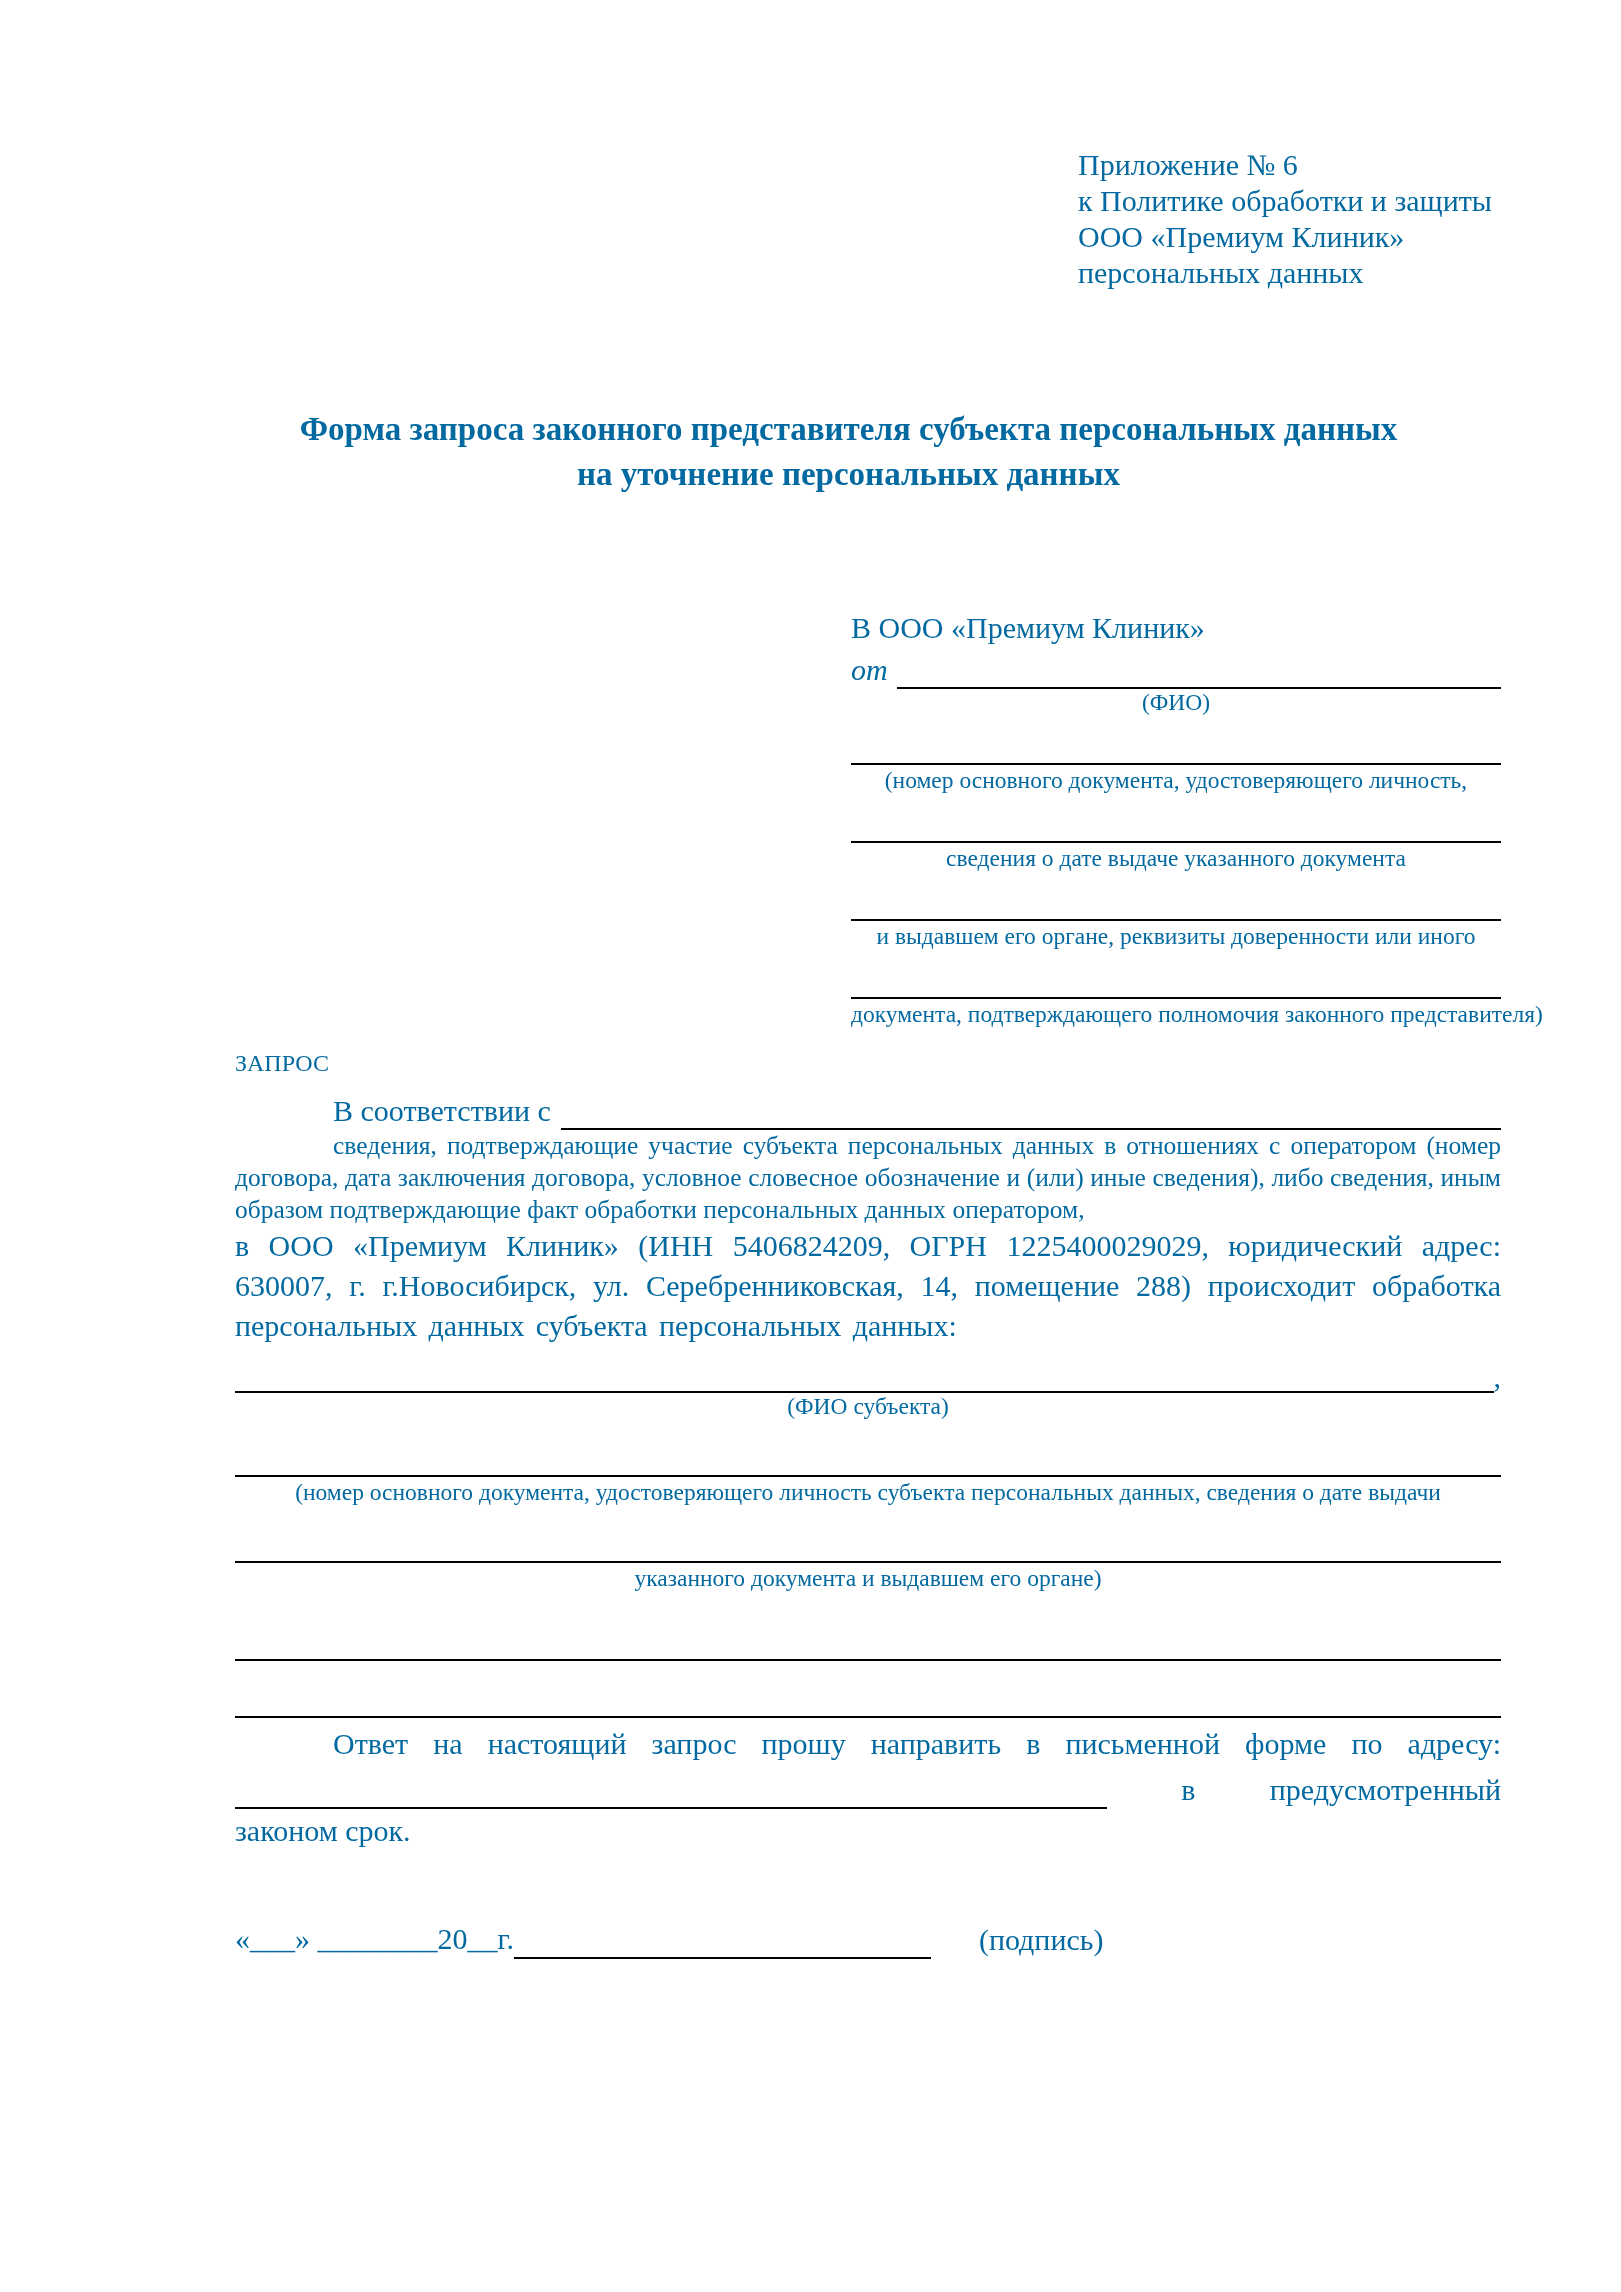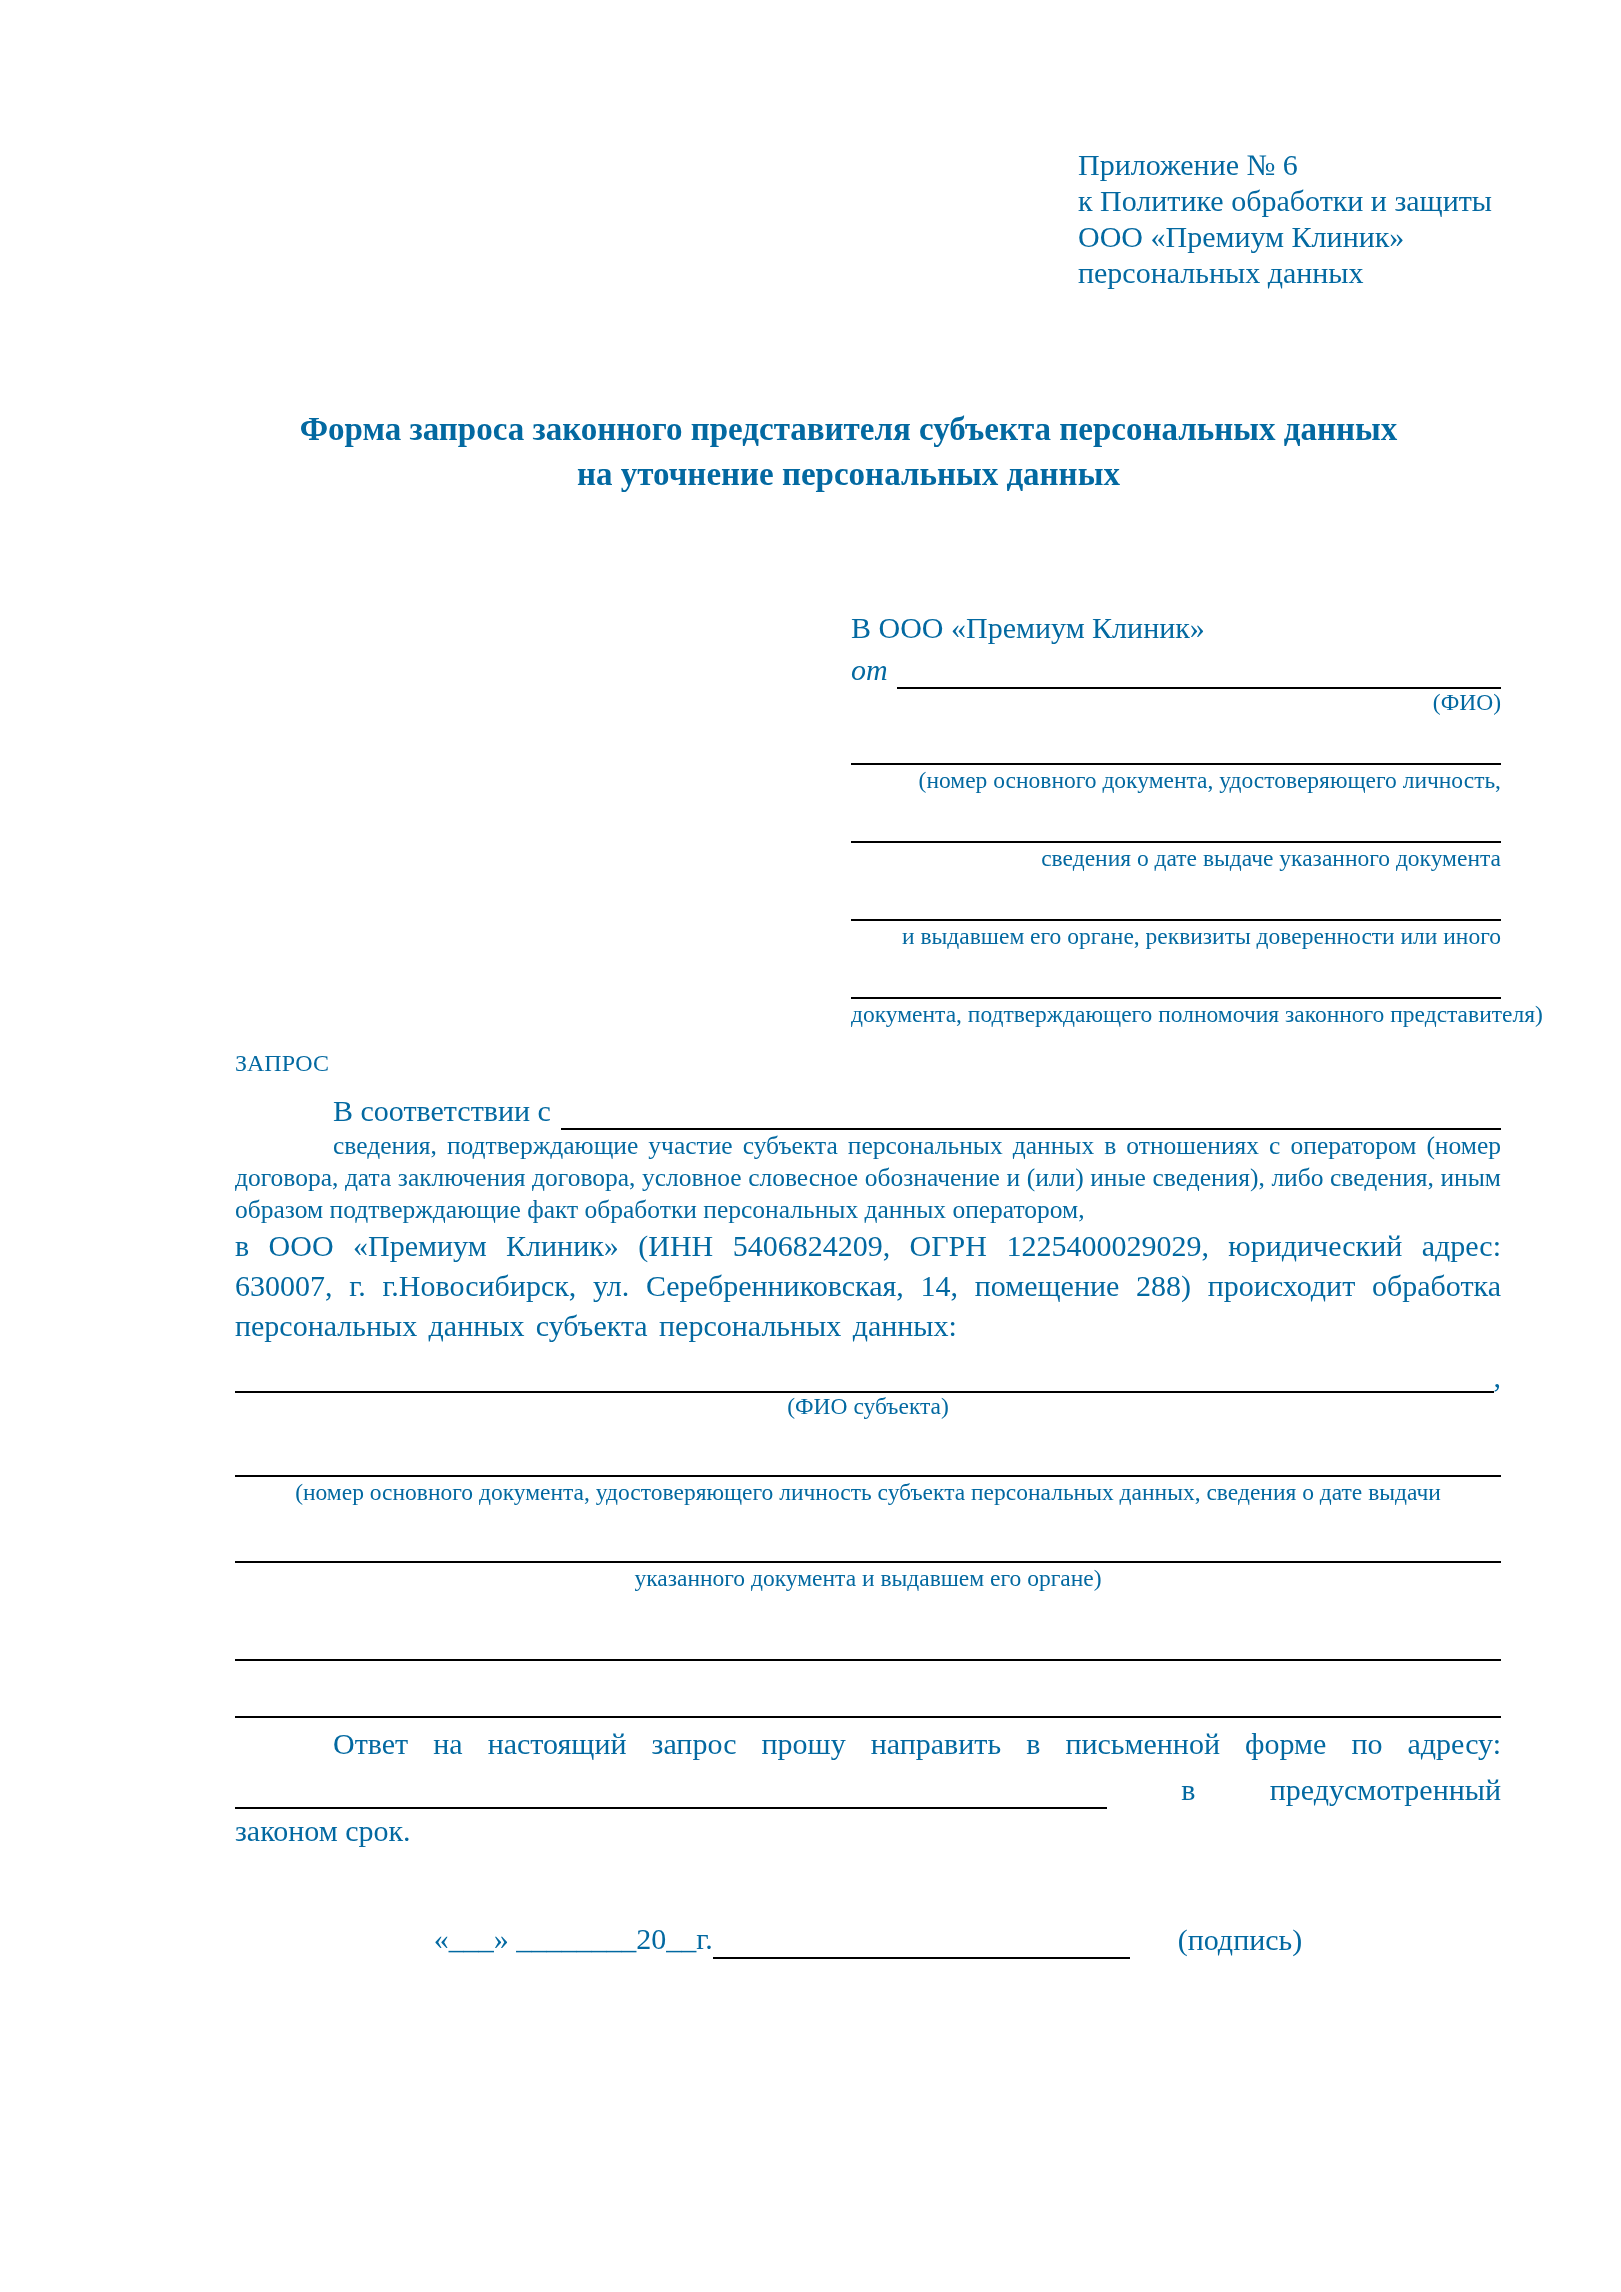--- a/index.html
+++ b/index.html
@@ -36,21 +36,21 @@
   
   .addressee {
     margin: 104px 120px 0 851px;
   }
   .addressee .row { display: flex; align-items: flex-end; height: 44px; }
   .addressee .from-label { padding-right: 9.8px; line-height: 39px; font-style: italic; }
   .uline { flex: 1 1 auto; border-bottom: 2px solid #000; height: 37px; }
   .cap {
     font-size: 23.5px;
     line-height: 27.4px;
-    text-align: right;
+    text-align: center;
     white-space: nowrap;
     margin-bottom: 15.7px;
     font-family: Liberation Serif, serif;
   }
   .cap-tight { margin-bottom: 12px; }
   .wl { height: 31px; border-bottom: 2px solid #000; margin-bottom: 2px; }
 
   
   .body-block { margin: 11.8px 120px 0 235px; }
   .h-zapros {
@@ -91,21 +91,21 @@
     margin-top: 5.9px;
   }
   .reply-line2 { display: flex; align-items: flex-end; justify-content: space-between; height: 45px; }
   .reply-line2 .uline-fixed { width: 872px; border-bottom: 2px solid #000; height: 37px; }
   .reply-line2 .w { line-height: 39px; }
   .reply-line3 { line-height: 44px; }
 
   
   .footer-row {
     display: flex;
-    justify-content: center;
+    justify-content: flex-start;
     align-items: flex-end;
     margin: 65px 120px 0 235px;
   }
   .date { line-height: 41px; white-space: nowrap; }
   .sig { display: flex; align-items: flex-end; gap: 48px; }
   .sig-line { width: 417px; border-bottom: 2px solid #000; height: 37px; }
   .sig-cap { line-height: 39px; white-space: nowrap; }
 </style>
 </head>
 <body>

